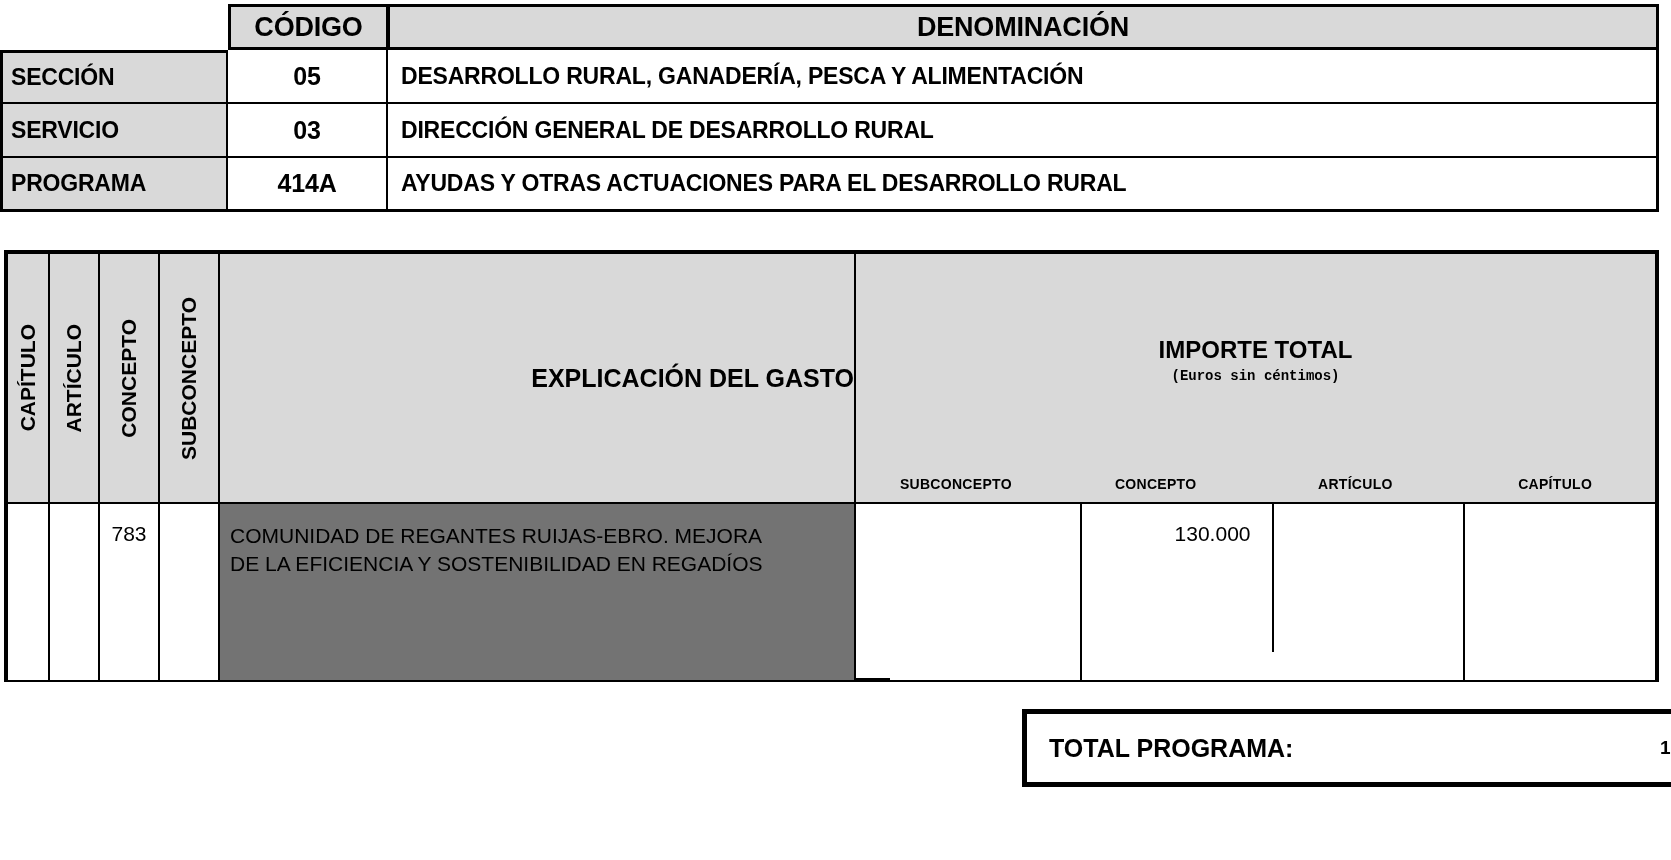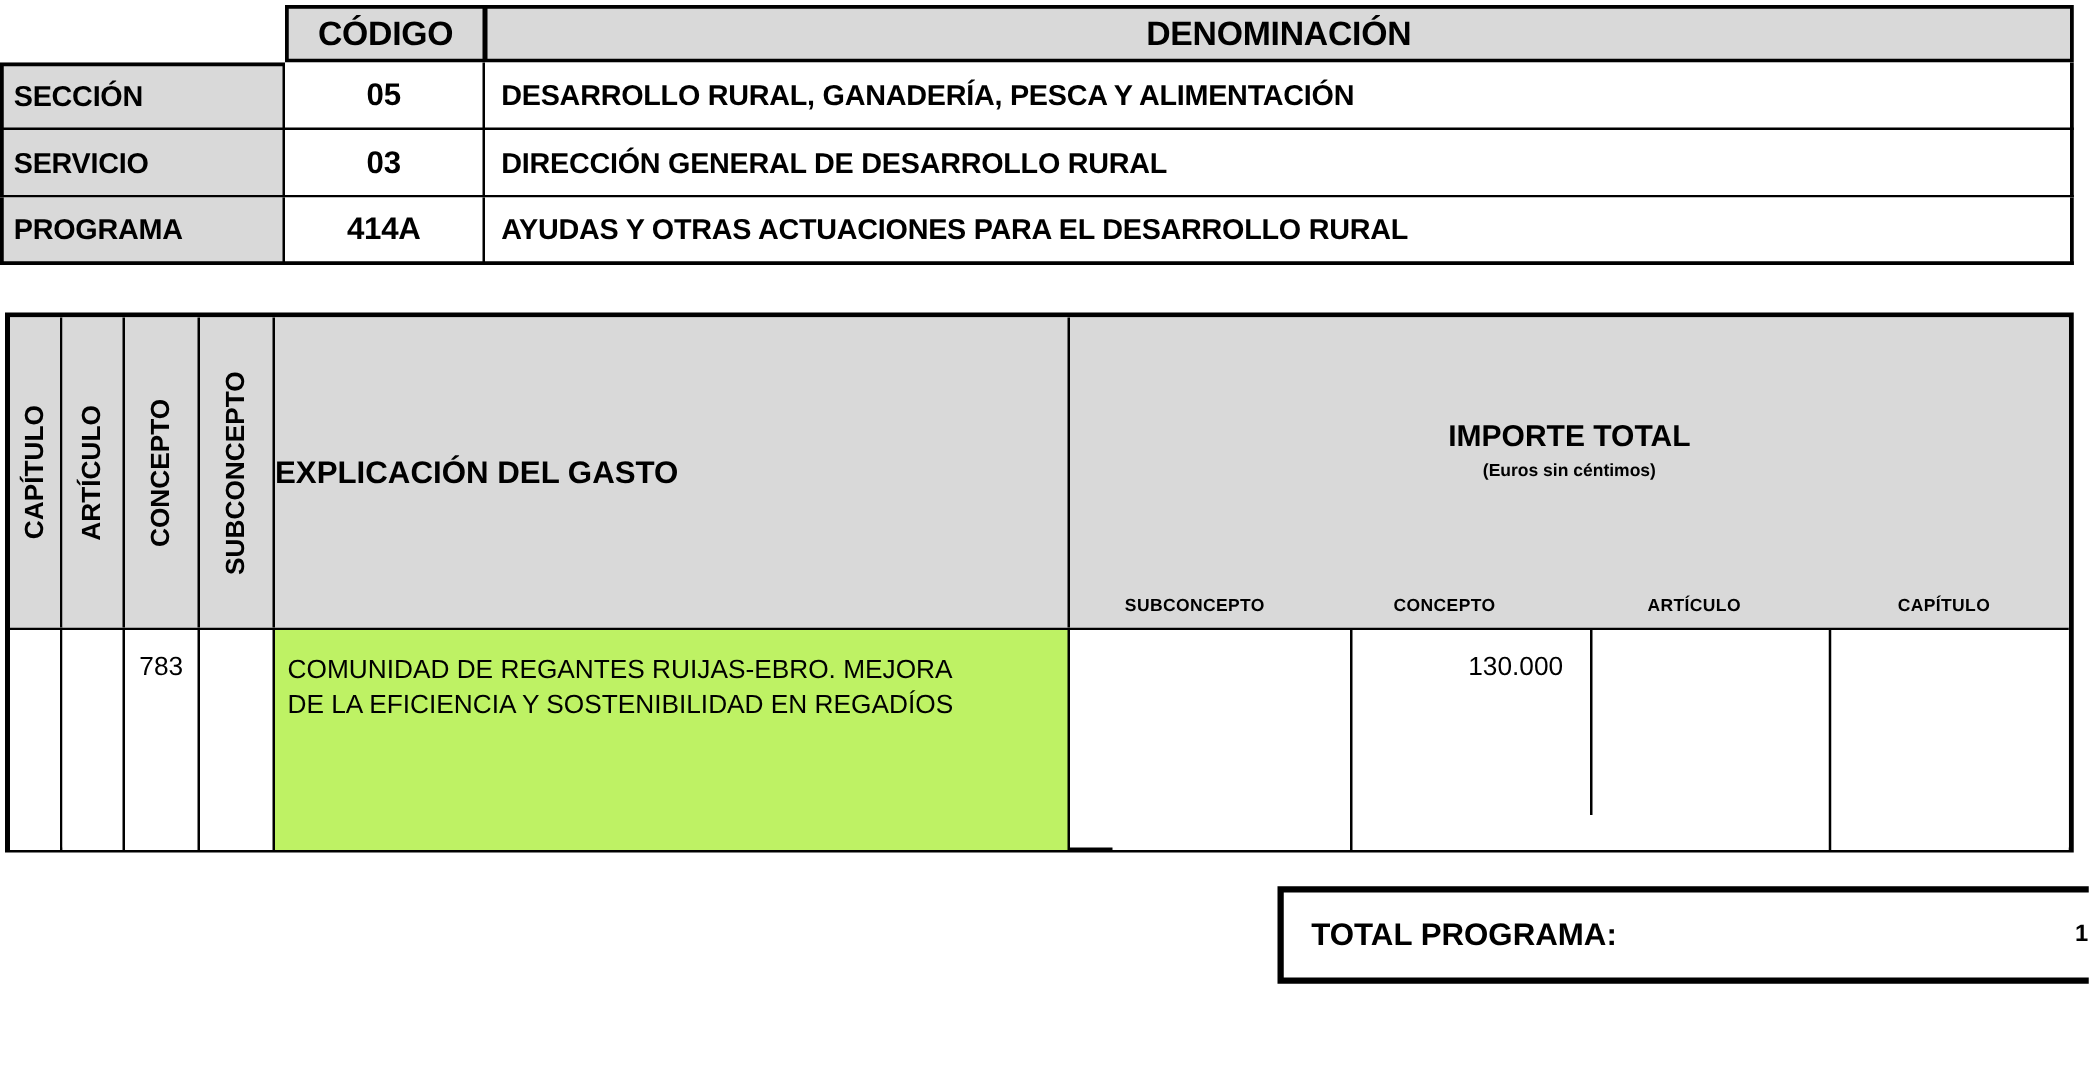--- a/index.html
+++ b/index.html
@@ -133,21 +133,21 @@
     font-size: 21px;
     letter-spacing: 0px;
     white-space: nowrap;
   }
   .exp-col {
     box-sizing: border-box;
     width: 636px;
     border-right: 2px solid #000;
     display: flex;
     align-items: center;
-    justify-content: flex-start;
+    justify-content: flex-end;
     background: #d9d9d9;
   }
   .exp-title {
     font-weight: bold;
     font-size: 25px;
   }
   .imp-col {
     box-sizing: border-box;
     flex: 1 1 auto;
     background: #d9d9d9;
@@ -163,20 +163,21 @@
   .imp-title {
     font-weight: bold;
     font-size: 24px;
     display: block;
   }
   .imp-sub {
     font-weight: bold;
     font-size: 14px;
     display: block;
     margin-top: 4px;
+    font-family: Liberation Mono, monospace;
   }
   .imp-subcols {
     position: absolute;
     bottom: 10px;
     left: 0;
     right: 0;
     display: flex;
   }
   .imp-subcol {
     flex: 1 1 0;
@@ -201,21 +202,21 @@
   .bcol-3 { width: 60px; text-align: center; }
   .bcol-4 { width: 60px; text-align: center; }
   .bcol-code {
     font-size: 21px;
     font-weight: normal;
   }
   .bexp-col {
     box-sizing: border-box;
     width: 636px;
     border-right: 2px solid #000;
-    background: #bef264;
+    background: #737373;
     padding: 18px 26px 0 10px;
     font-size: 21px;
     line-height: 1.35;
   }
   .bimp-col {
     box-sizing: border-box;
     flex: 1 1 auto;
     background: #ffffff;
     display: flex;
     margin-left: 34px;

